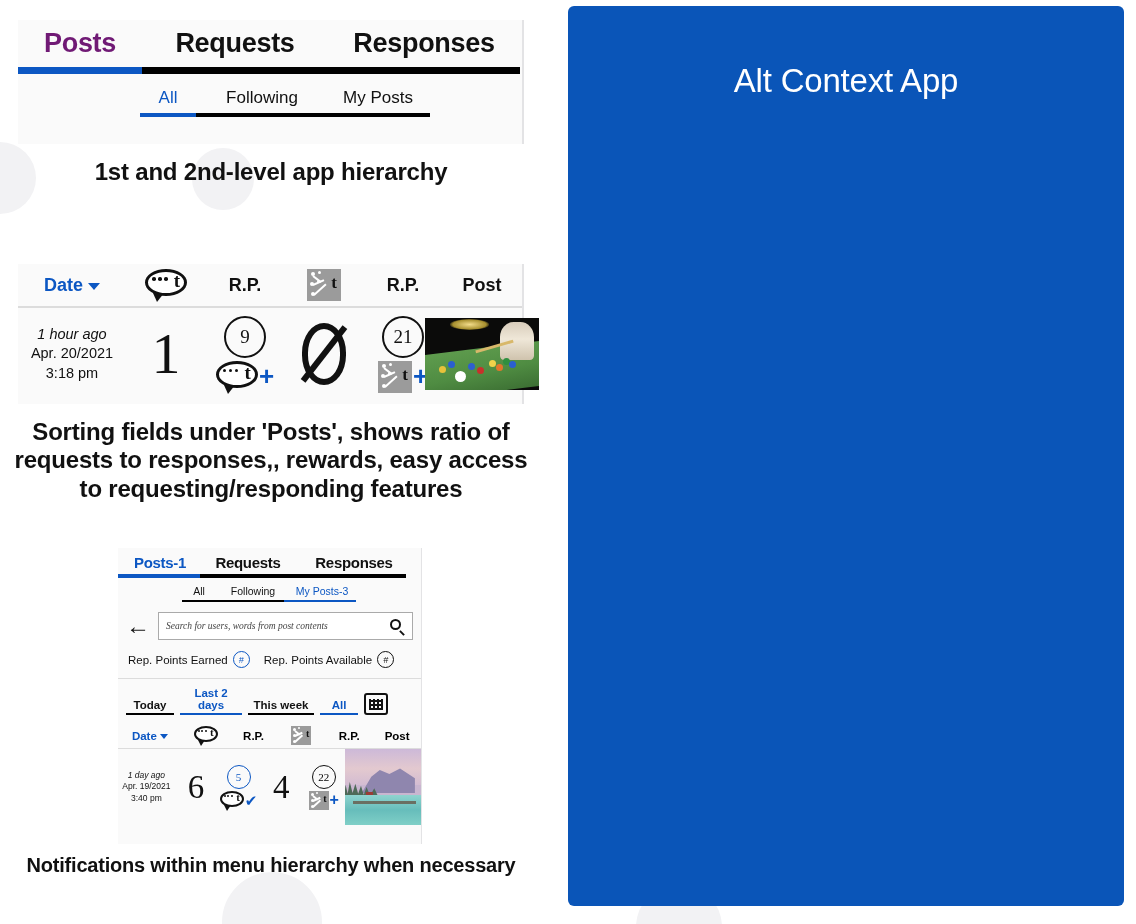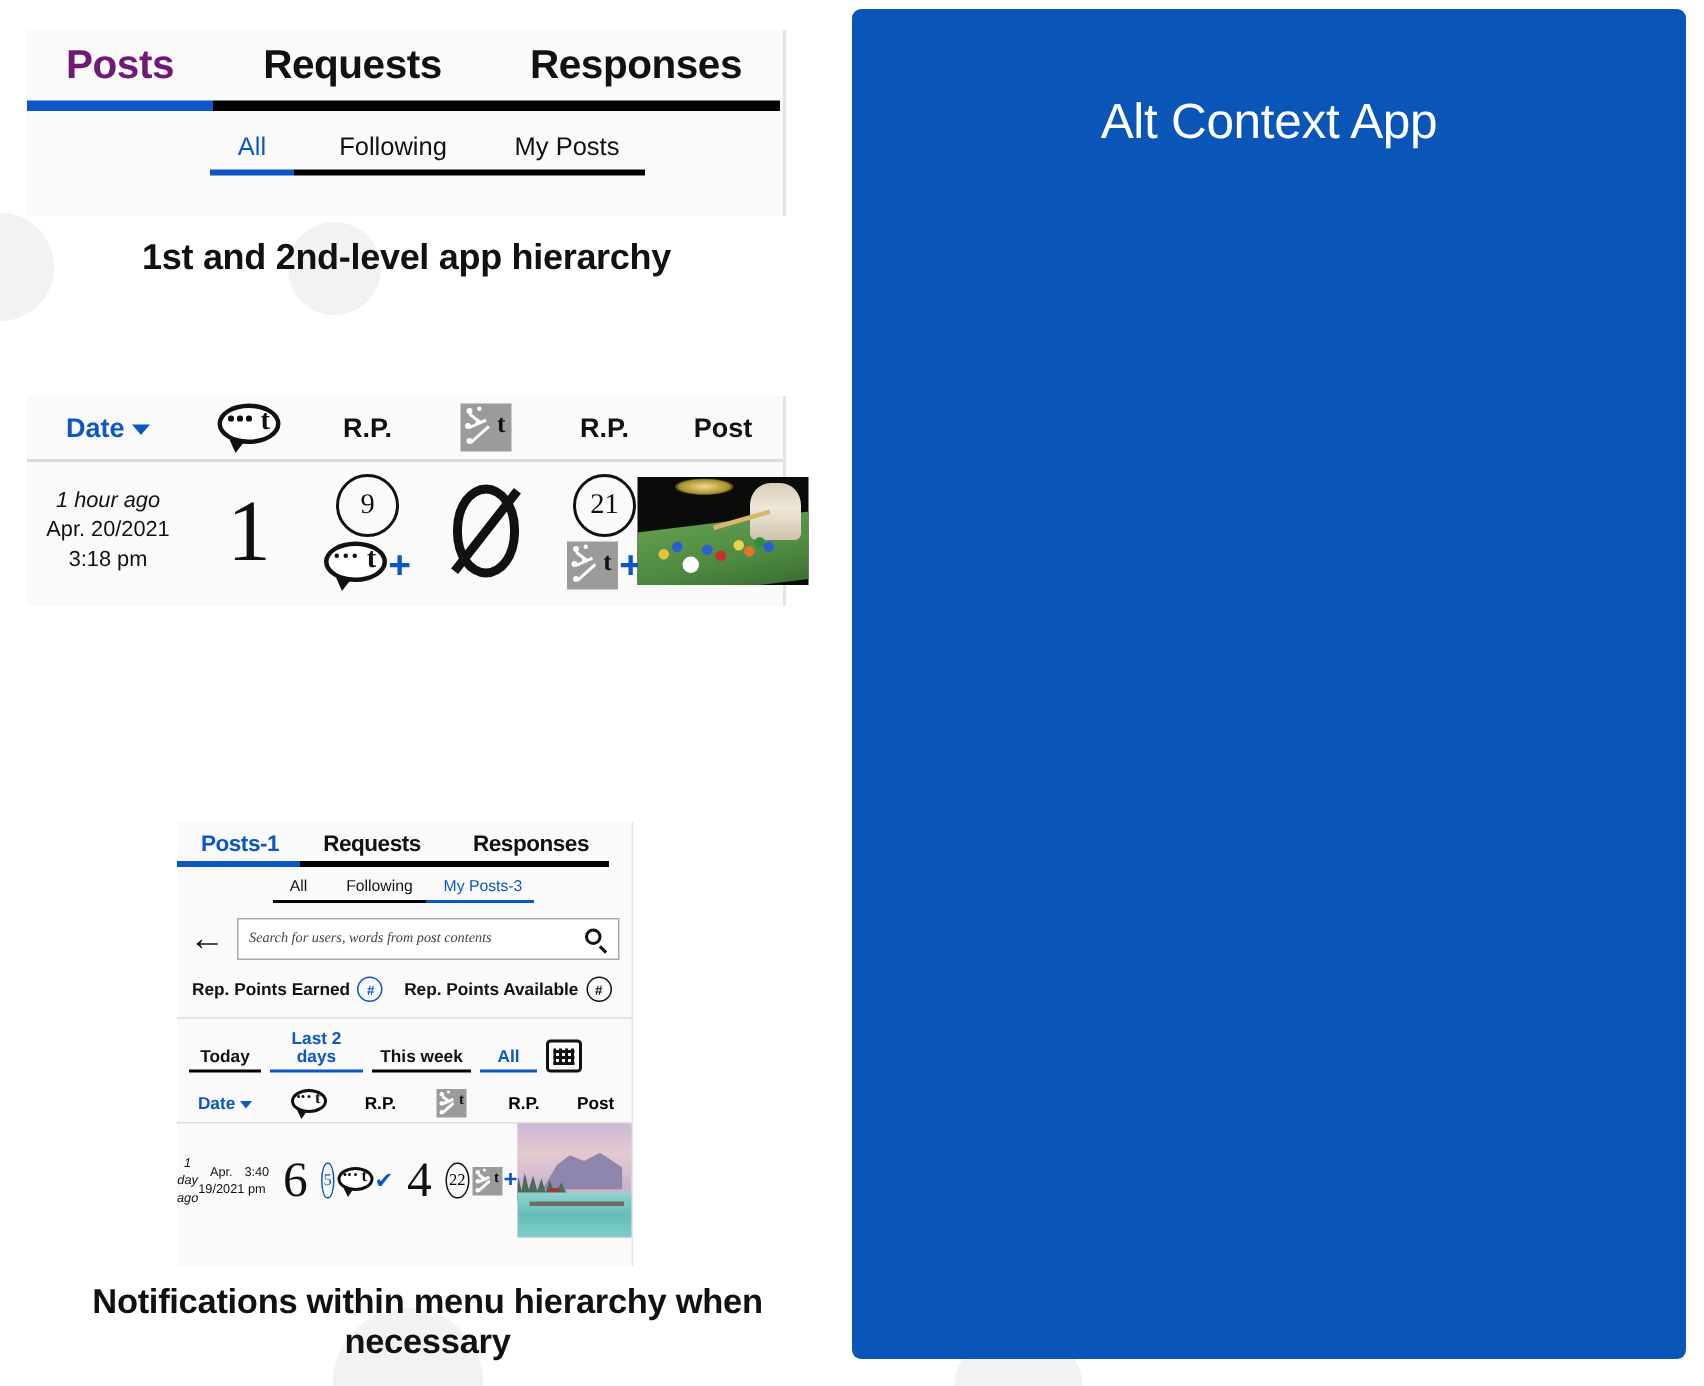--- a/index.html
+++ b/index.html
@@ -171,21 +171,21 @@
   .m-back { font-size:24px; color:#111; line-height:1; font-weight:bold; }
   .m-search {
     flex:1; height:28px; border:1.5px solid #aaa; background:#fff;
     display:flex; align-items:center; justify-content:space-between; padding:0 7px;
   }
   .m-ph { font-size:9.5px; font-style:italic; color:#444; font-family:"Liberation Serif", serif; }
   .m-mag { position:relative; width:15px; height:15px; }
   .m-mag .circ { position:absolute; left:0; top:0; width:11px; height:11px; border:2px solid #111; border-radius:50%; }
   .m-mag .hnd { position:absolute; right:0; bottom:0; width:6px; height:2px; background:#111; transform:rotate(45deg); }
 
-  .m-points { display:flex; align-items:center; margin-top:11px; padding-left:10px; gap:14px; font-size:11.5px; font-weight:bold; color:#111; }
+  .m-points { display:flex; align-items:center; margin-top:11px; padding-left:10px; gap:14px; font-size:11.5px; font-weight:normal; color:#111; }
   .m-points .grp { display:flex; align-items:center; gap:5px; }
   .m-badge { width:17px;height:17px;border-radius:50%;border:1.6px solid #111;display:flex;align-items:center;justify-content:center;font-size:9px;font-style:italic;}
   .m-badge.blue { border-color:#0c57c3; color:#0c57c3; }
 
   .m-filters { display:flex; align-items:flex-end; margin-top:10px; padding:0 8px; gap:6px; border-top:1px solid #dcdcdc; padding-top:8px; }
   .m-filt { text-align:center; font-size:11.5px; font-weight:bold; }
   .m-f-today { width:48px; color:#111; }
   .m-f-l2d   { width:62px; color:#0c57c3; }
   .m-f-week  { width:66px; color:#111; }
   .m-f-all   { width:38px; color:#0c57c3; }
@@ -197,39 +197,39 @@
 
   .m-thead { display:flex; align-items:center; height:26px; margin-top:8px; border-bottom:1px solid #dcdcdc; }
   .m-th { font-size:11.5px; font-weight:bold; text-align:center; display:flex; align-items:center; justify-content:center; }
   .m-th-date { width:64px; color:#0c57c3; gap:3px;}
   .m-th-i1 { width:48px; } .m-th-rp1 { width:48px; }
   .m-th-i2 { width:48px; } .m-th-rp2 { width:48px; }
   .m-th-post { width:48px; }
   .chev-s { width:0;height:0;border-left:4px solid transparent;border-right:4px solid transparent;border-top:5px solid #0c57c3; margin-top:2px;}
 
   .m-trow { display:flex; align-items:center; height:76px; }
-  .m-td { display:flex; align-items:center; justify-content:center; flex-direction:row; }
+  .m-td { display:flex; align-items:center; justify-content:center; flex-direction:column; }
   .m-td-date { width:64px; font-size:8.5px; line-height:1.35; text-align:center; color:#111; }
   .m-td-date .ago { font-style:italic; }
   .m-td-n { width:48px; font-size:33px; font-family:"Liberation Serif",serif; font-weight:300; color:#111; line-height:1; }
   .m-td-rp { width:48px; gap:2px; }
   .m-rp-circle { width:24px;height:24px;border-radius:50%;border:1.4px solid #111;display:flex;align-items:center;justify-content:center;font-size:11px;font-family:"Liberation Serif",serif;}
   .m-rp-circle.blue { border-color:#0c57c3; color:#0c57c3; }
   .m-td-post { width:76px; }
 
   .ic-req.sm { width:24px; height:19px; }
   .ic-req.sm .bub { width:24px; height:16px; border-width:2px; }
   .ic-req.sm .tail { left:4px; border-top-width:6px; border-left-width:3px; border-right-width:4px; }
   .ic-req.sm .dots { left:4px; top:4px; gap:1.5px; }
   .ic-req.sm .dots i { width:2px; height:2px; }
   .ic-req.sm .tch { font-size:11px; right:4px; top:1px; }
   .ic-res.sm { width:20px; height:19px; }
   .ic-res.sm .tch { font-size:10px; right:2px; top:3px; }
 
-  .caption-3 { position:absolute; left:24px; top:854px; width:522px; font-size:23px; z-index:3; }
+  .caption-3 { position:absolute; left:10px; top:854px; width:522px; font-size:20px; z-index:3; }
 
   
   .panel {
     position:absolute; left:568px; top:6px; width:556px; height:900px;
     background:#0a55b8; border-radius:6px; z-index:2;
     padding: 56px 34px 30px 34px;
   }
   .panel-title {
     text-align:center; color:#ffffff; font-size:33px; font-weight:normal;
     letter-spacing:-0.2px; margin-bottom: 52px;
@@ -380,20 +380,21 @@
             <span class="b" style="left:56%;top:58%;background:#f0d24a;"></span>
             <span class="b" style="left:62%;top:64%;background:#e3762b;"></span>
             <span class="b" style="left:68%;top:55%;background:#2f8f3f;"></span>
             <span class="b" style="left:74%;top:60%;background:#2a5fd0;"></span>
             <span class="cueball"></span>
           </span>
         </div>
       </div>
     </div>
 
+    <div class="caption caption-2">Sorting fields under 'Posts', shows ratio of requests to responses,, rewards, easy access to requesting/responding features</div>
 
     <div class="mini">
       <div class="m-tabs">
         <div>
           <div class="m-tab1 m-posts">Posts-1</div>
           <div class="mu1 u1-blue"></div>
         </div>
         <div>
           <div class="m-tab1 m-req">Requests</div>
           <div class="mu1 u1-black"></div>

